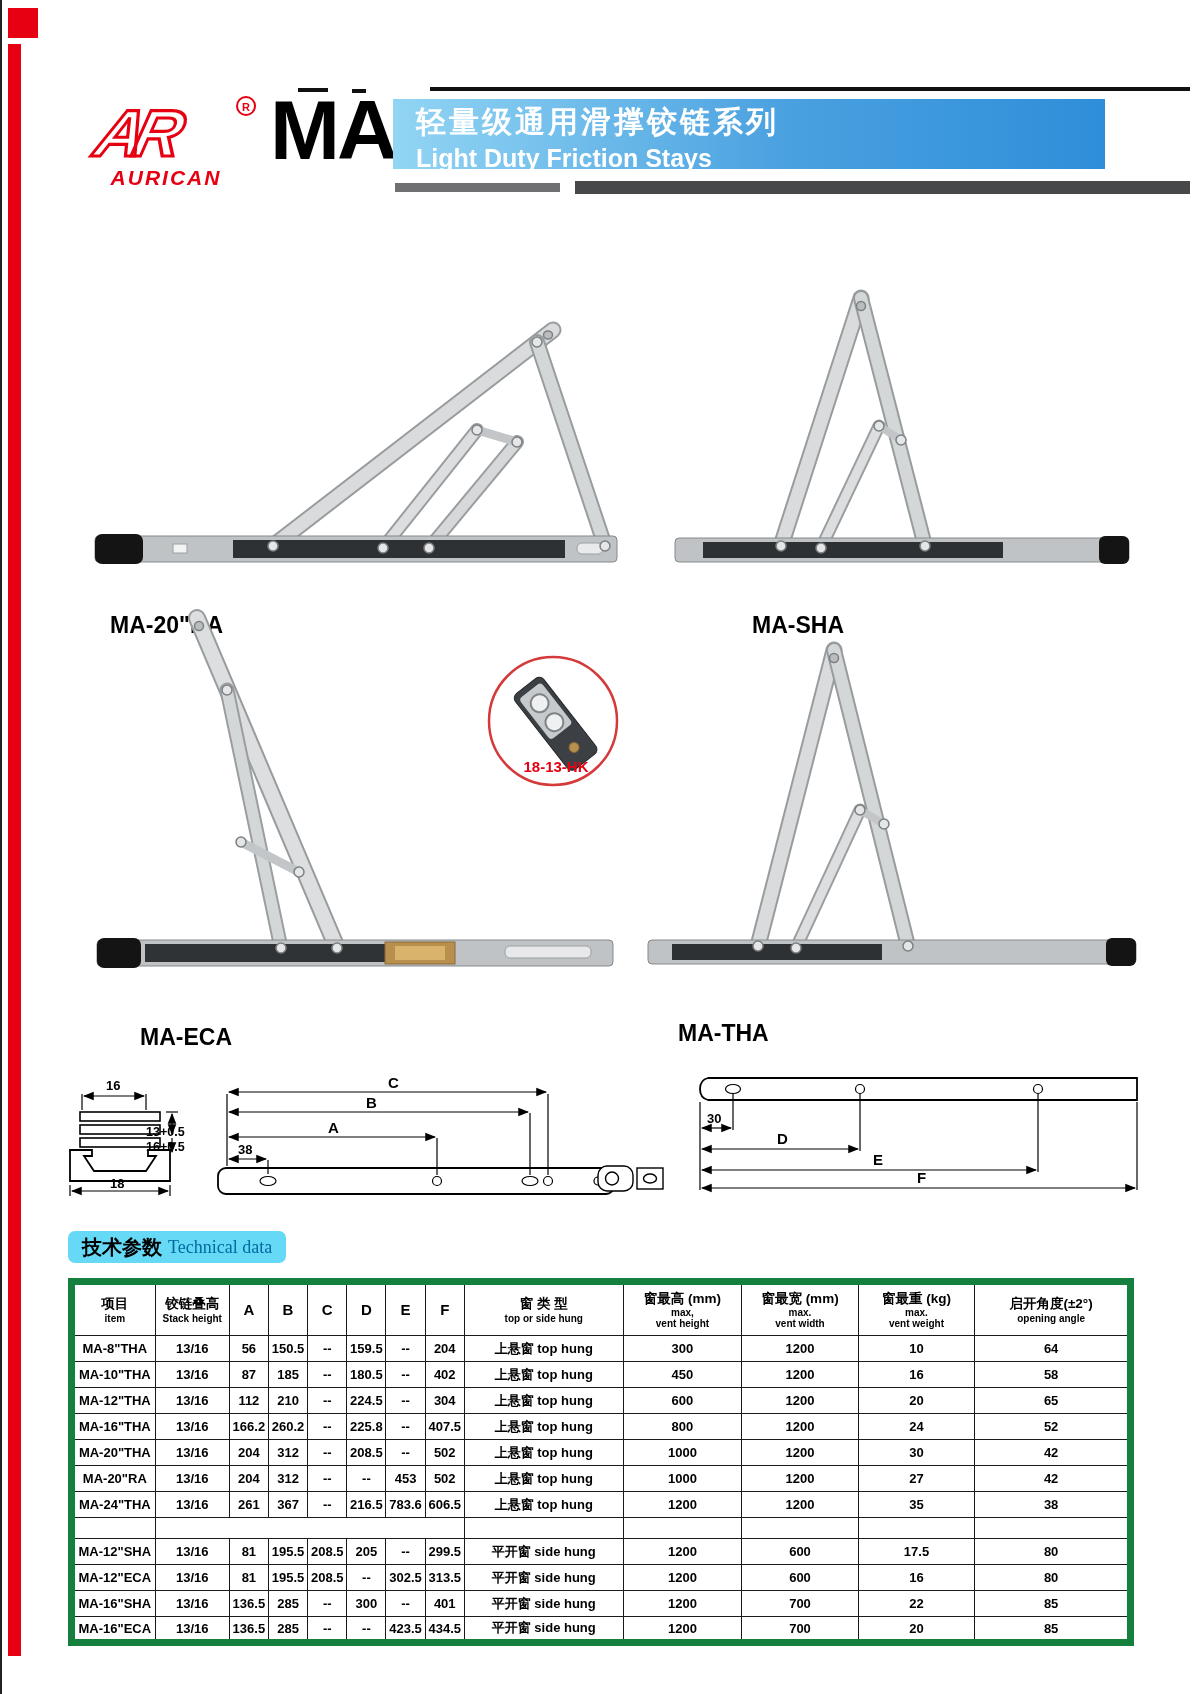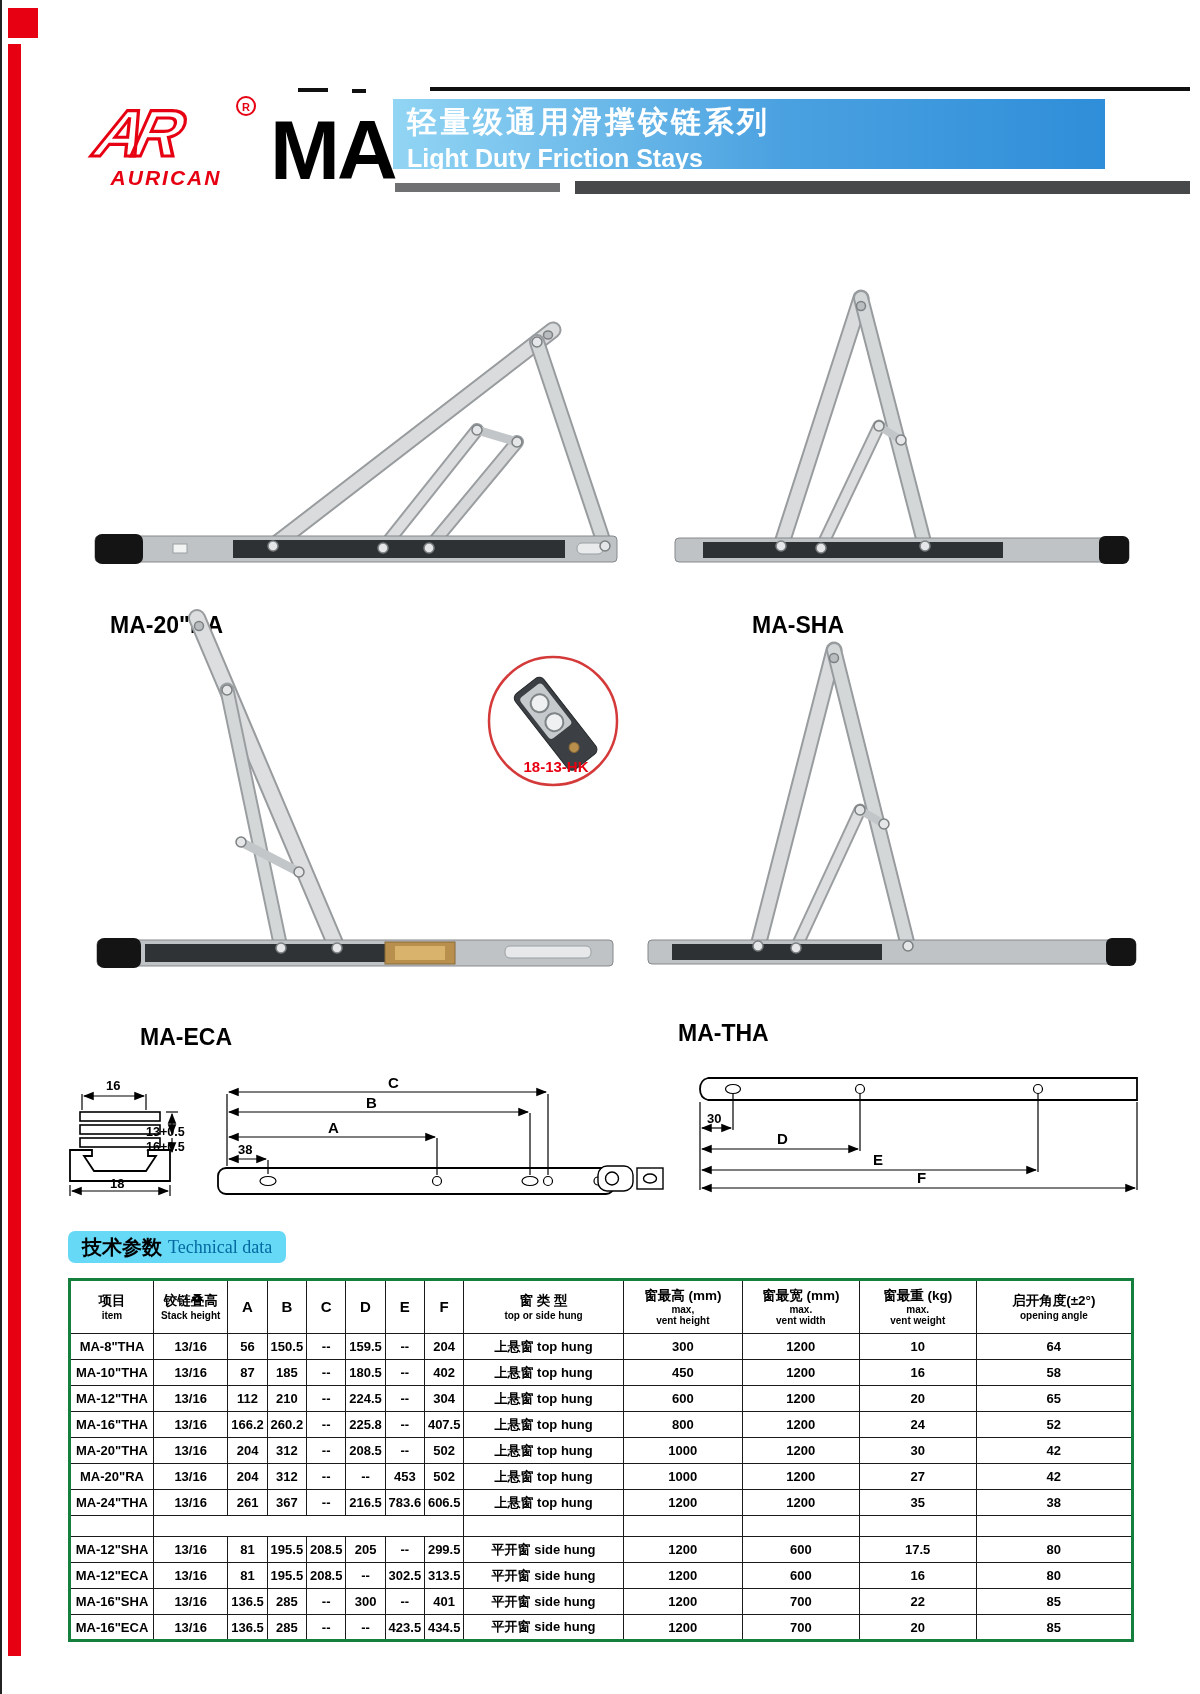--- a/index.html
+++ b/index.html
@@ -5,46 +5,46 @@
   html,body{margin:0;padding:0;background:#e8e8e8;}
   .page{position:relative;width:1200px;height:1694px;background:#ffffff;
         font-family:"Liberation Sans",sans-serif;overflow:hidden;margin:0 auto;}
   
   .edge-line{position:absolute;left:0;top:0;width:2px;height:1694px;background:#222;}
   .red-square{position:absolute;left:8px;top:8px;width:30px;height:30px;background:#e60012;}
   .red-bar{position:absolute;left:8px;top:44px;width:13px;height:1612px;background:#e60012;}
   
   .logo{position:absolute;left:68px;top:84px;}
   .ma-title{position:absolute;left:270px;top:88px;font-size:84px;font-weight:900;
-            letter-spacing:-3px;color:#000;line-height:1;margin-top:20px;}
+            letter-spacing:-3px;color:#000;line-height:1;}
   .top-line{position:absolute;background:#101010;}
   .banner{position:absolute;left:393px;top:99px;width:712px;height:70px;
           background:linear-gradient(90deg,#92d5f4 0%,#4aa1e0 55%,#2f8ed9 100%);
-          padding-left:14px;box-sizing:border-box;}
+          padding-left:23px;box-sizing:border-box;}
   .banner-zh{font-size:30px;font-weight:bold;color:#fff;letter-spacing:3px;margin-top:3px;}
   .banner-en{font-size:25px;font-weight:bold;color:#fff;margin-top:1px;}
   .under-bar{position:absolute;background:#47484a;}
   .under-bar2{position:absolute;background:#6f7072;}
   
   .figure{position:absolute;}
   .fig-label{position:absolute;font-size:23px;font-weight:bold;color:#000;}
   
   .callout{position:absolute;left:480px;top:648px;width:150px;height:150px;}
   .callout-label{position:absolute;left:486px;top:758px;width:140px;text-align:center;
                  color:#e60012;font-weight:bold;font-size:15px;}
   
   .dim-svg text{font-family:"Liberation Sans",sans-serif;font-weight:bold;fill:#000;}
   
   .tech-badge{position:absolute;left:68px;top:1231px;height:32px;padding:0 14px;
               background:#66d9f6;border-radius:7px;display:flex;align-items:center;gap:6px;font-family:Liberation Serif, serif;}
   .tech-badge .zh{font-size:20px;font-weight:bold;color:#000;}
   .tech-badge .en{font-size:18px;color:#0369a1;}
   
   .tech-table{position:absolute;left:68px;top:1278px;width:1066px;border-collapse:collapse;
-              border:3px solid #15803d;table-layout:fixed;}
+              border:7px solid #15803d;table-layout:fixed;}
   .tech-table th,.tech-table td{border:1px solid #1a1a1a;text-align:center;vertical-align:middle;
               padding:0;color:#000;font-weight:bold;font-size:13px;overflow:hidden;}
   .tech-table .head-row{height:54px;}
   .tech-table .data-row{height:26px;}
   .tech-table .sep-row{height:21px;}
   .h-main{font-size:13.5px;font-weight:bold;line-height:1.25;}
   .h-main.letter{font-size:15px;}
   .h-sub{font-size:10px;font-weight:bold;line-height:1.1;}
 </style>
 </head>

